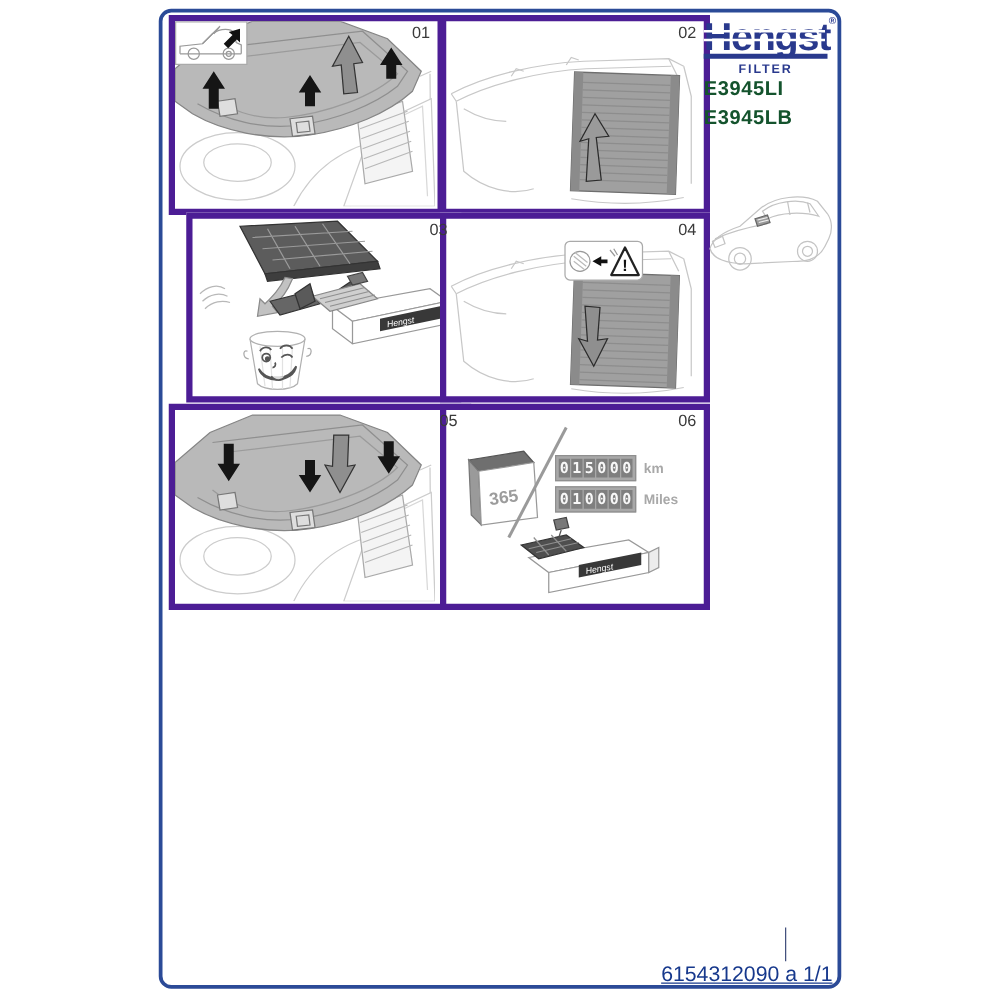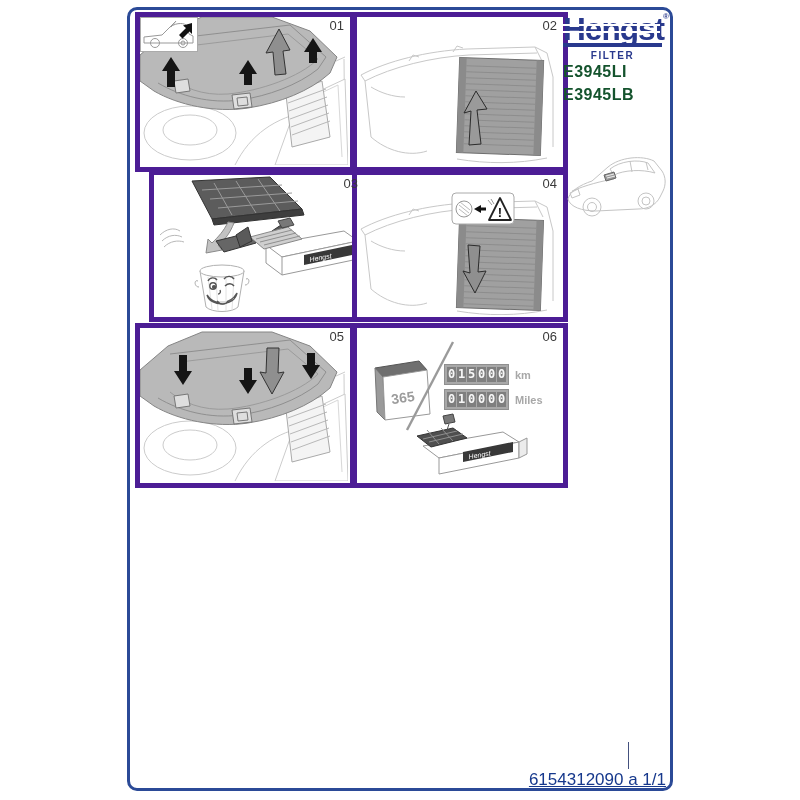--- a/index.html
+++ b/index.html
@@ -16,21 +16,21 @@
   }
   .panel svg{position:absolute;left:0;top:0;}
   .pnum{
     position:absolute;top:1px;right:6px;font-size:13px;color:#3a3a3a;z-index:5;
   }
   
   #p01{left:135px;top:12px;width:210px;height:150px;}
   #p02{left:352px;top:12px;width:206px;height:150px;}
   #p03{left:135px;top:170px;width:210px;height:142px;margin-left:14px;}
   #p04{left:352px;top:170px;width:206px;height:142px;}
-  #p05{left:135px;top:323px;width:210px;height:155px;}
+  #p05{left:135px;top:323px;width:210px;height:155px;padding-left:22px;}
   #p06{left:352px;top:323px;width:206px;height:155px;}
 
   
   .brand{position:absolute;left:563px;top:14px;width:106px;}
   .logo-wrap{position:relative;width:100%;height:40px;}
   .logo-text{
     position:absolute;left:0;top:0;font-weight:bold;font-size:31px;line-height:31px;
     color:#29398d;letter-spacing:-1px;transform:scaleX(1.02);transform-origin:left;
   }
   .logo-stripe{position:absolute;left:0;width:97px;height:2px;background:#ffffff;z-index:2;}

